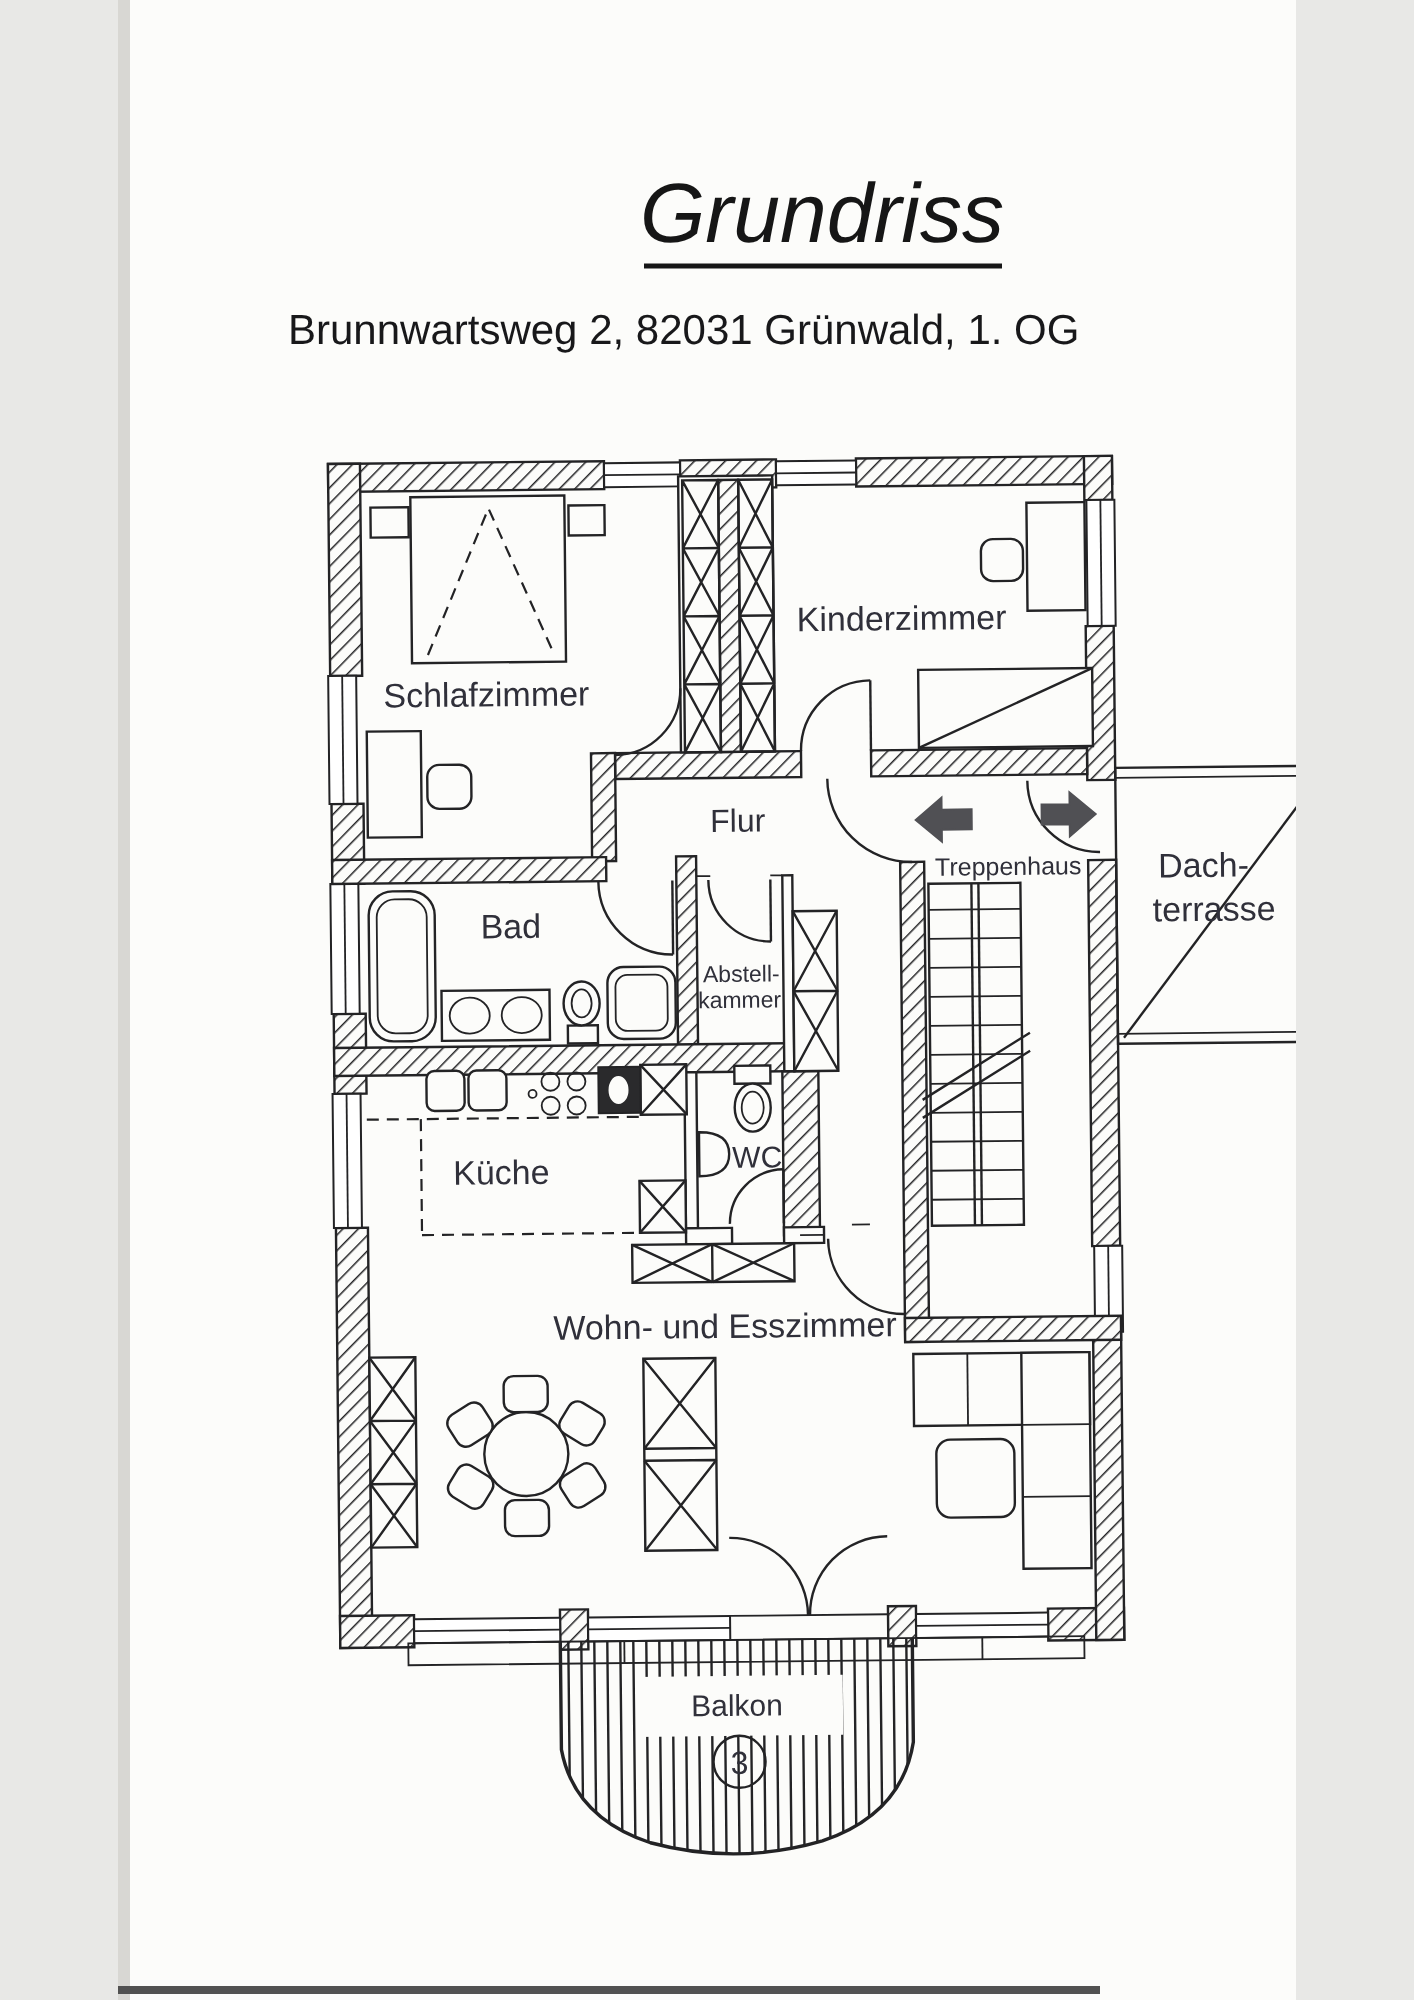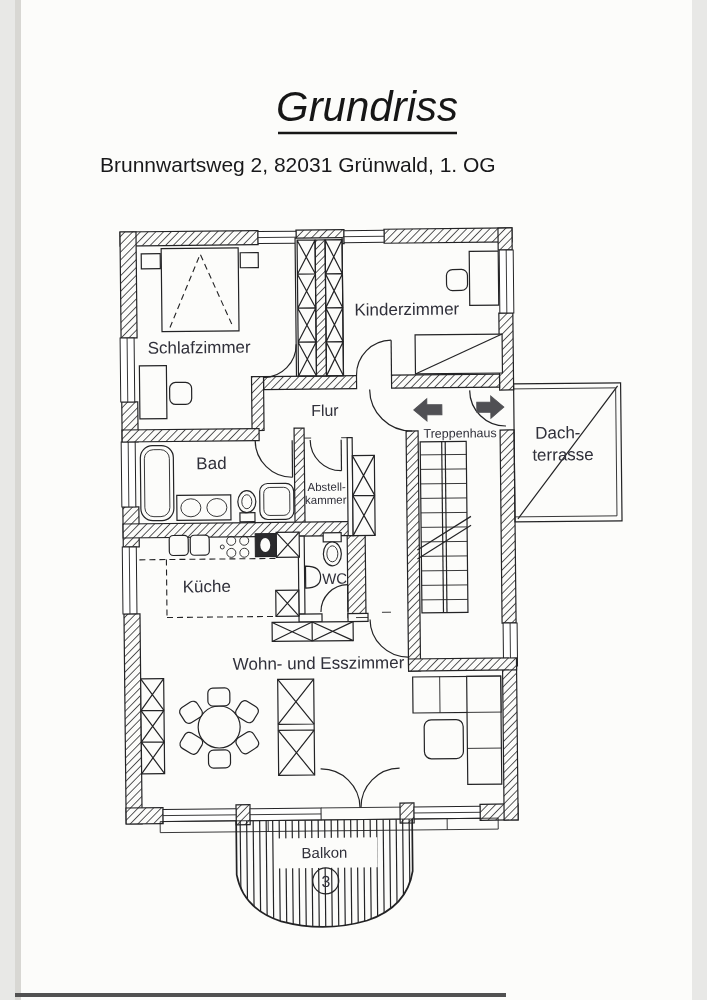--- a/index.html
+++ b/index.html
@@ -1,16 +1,16 @@
 <!DOCTYPE html>
 <html style="--ink: #232325; --lbl: #30303a; --paper: #fcfcfa; --dark: #2a2a2c; --arrow: #505054;"><head>
 <meta charset="utf-8">
 <style>
   html,body{margin:0;padding:0;background:#e8e8e6;}
-  .page{position:relative;width:677px;height:1000px;background:var(--paper,#fcfcfa);overflow:hidden;margin:0 auto;}
+  .page{position:relative;width:589px;height:1000px;background:var(--paper,#fcfcfa);overflow:hidden;margin:0 auto;}
   svg{position:absolute;left:0;top:0;}
   
   .wl{fill:url(#hatch);stroke:var(--ink);stroke-width:1.2;}
   .tw{fill:var(--paper);stroke:var(--ink);stroke-width:1.2;}
   .ln{stroke:var(--ink);stroke-width:1.2;fill:none;}
   .lt{stroke:var(--ink);stroke-width:0.9;fill:none;}
   .lb{stroke:var(--ink);stroke-width:1.7;fill:none;}
   .f{fill:var(--paper);stroke:var(--ink);stroke-width:1.2;}
   .dk{fill:var(--dark);stroke:var(--ink);stroke-width:1;}
   .win{fill:#ffffff;stroke:var(--ink);stroke-width:1;}

